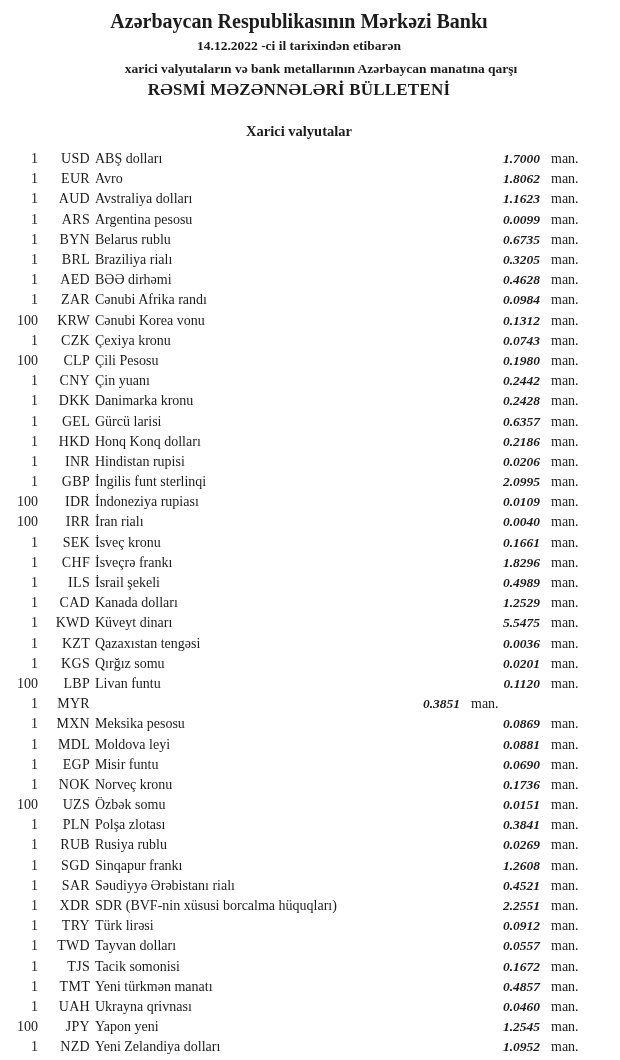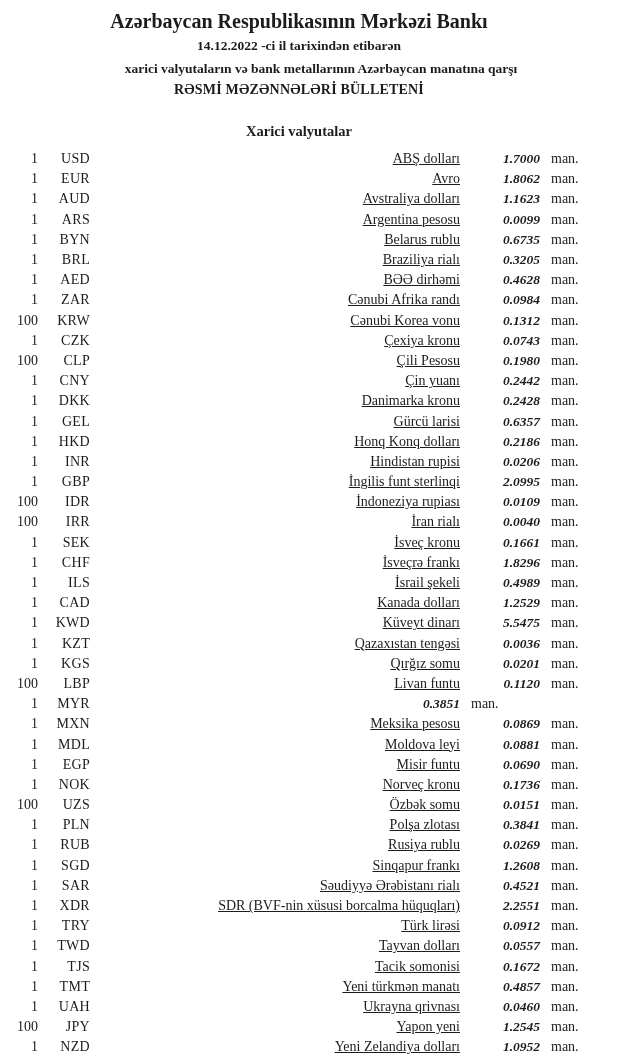--- a/index.html
+++ b/index.html
@@ -33,21 +33,21 @@
   }
   .sub-line2 {
     margin-top: 6px;
     font-size: 13.5px;
     font-weight: bold;
     line-height: 17px;
     padding-left: 44px;
   }
   .sub-line3 {
     margin-top: 4px;
-    font-size: 14px;
+    font-size: 17px;
     font-weight: bold;
     line-height: 18px;
     letter-spacing: 0.2px;
   }
   .section-title {
     margin-top: 23px;
     font-size: 14.5px;
     font-weight: bold;
     line-height: 18px;
   }
@@ -64,25 +64,24 @@
   }
   .rate-row .qty {
     text-align: right;
     padding-right: 2px;
   }
   .rate-row .code {
     text-align: right;
     letter-spacing: 0.3px;
   }
   .rate-row .name {
-    text-align: right;
+    text-align: left;
     padding-left: 5px;
     white-space: nowrap;
     overflow: hidden;
-    text-decoration: underline;
   }
   .rate-row .value {
     text-align: right;
     font-weight: bold;
     font-style: italic;
     font-size: 13.5px;
   }
   .rate-row .unit {
     text-align: left;
     padding-left: 11px;

